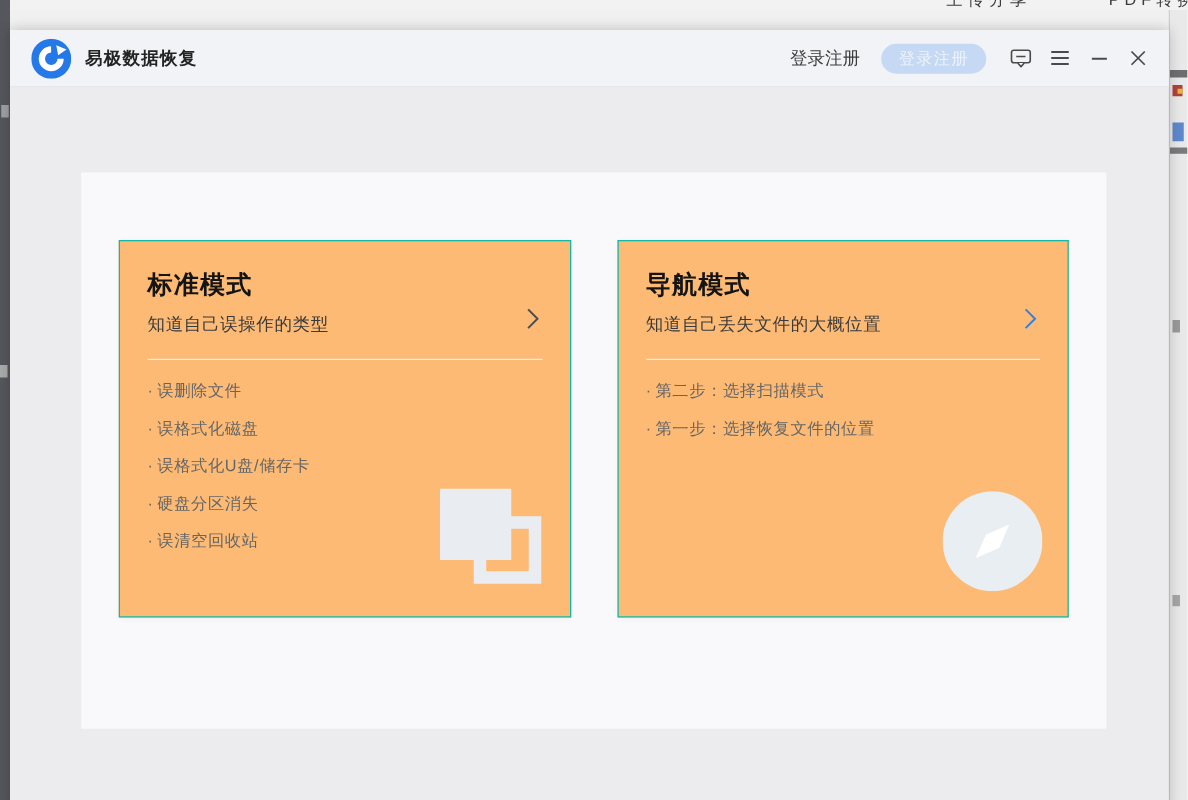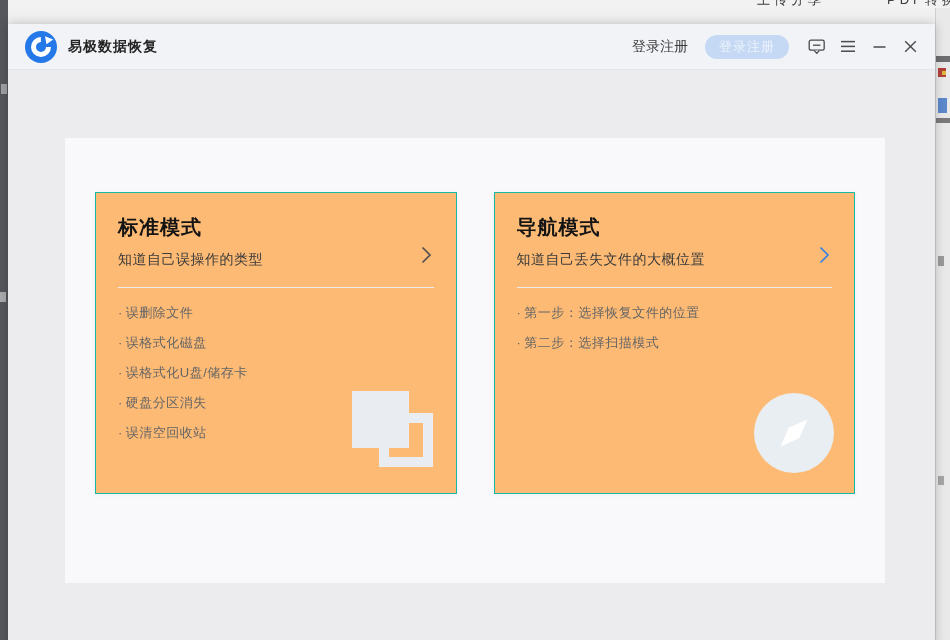--- a/index.html
+++ b/index.html
@@ -165,22 +165,22 @@
           <div class="card">
             <div class="card-head">
               <div class="card-title">导航模式</div>
               <div class="card-subtitle">知道自己丢失文件的大概位置</div>
               <svg class="chevron blue" width="11" height="18" viewBox="0 0 11 18">
                 <polyline points="1.5,1.5 9,9 1.5,16.5" fill="none" stroke="currentColor" stroke-width="1.6"></polyline>
               </svg>
             </div>
             <hr class="card-divider">
             <ul class="card-list">
+              <li>第二步：选择扫描模式</li>
               <li>第一步：选择恢复文件的位置</li>
-              <li>第二步：选择扫描模式</li>
             </ul>
             <svg class="wm-compass" viewBox="0 0 80 80">
               <circle cx="40" cy="40" r="40" fill="#e9eef3"></circle>
               <polygon points="53.4,26.6 45.3,45.3 26.6,53.4 34.7,34.7" fill="#ffffff"></polygon>
             </svg>
           </div>
 
         </div>
       </div>
     </div>

